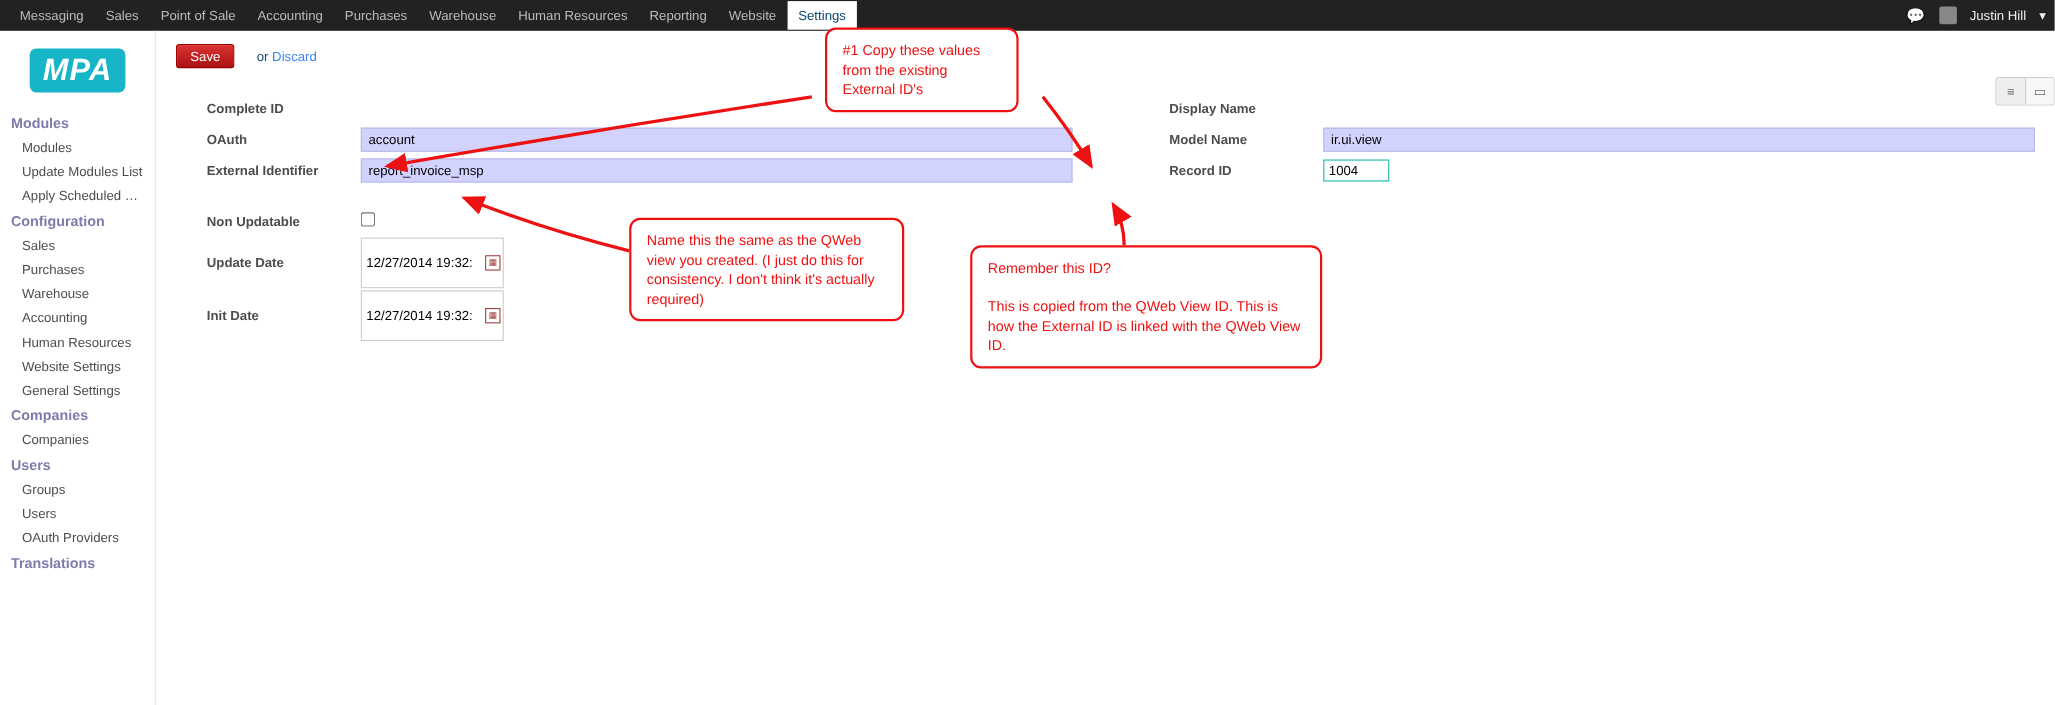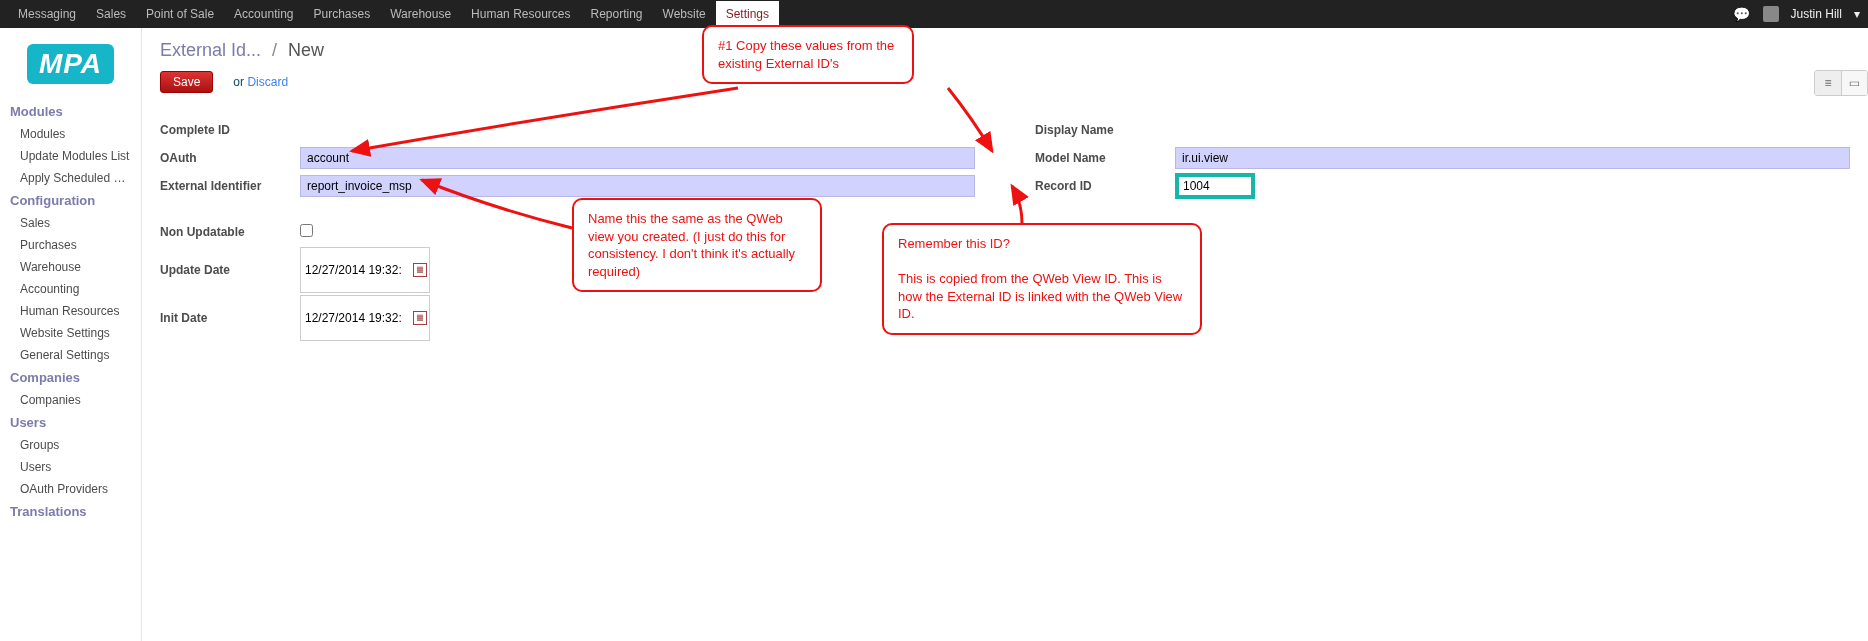--- a/index.html
+++ b/index.html
@@ -2,21 +2,21 @@
 <html><head>
 <meta charset="utf-8">
 <style>
 * { box-sizing: border-box; margin: 0; padding: 0; }
 body { font-family: "Lucida Grande", Helvetica, Arial, sans-serif; font-size: 13px; background: #fff; color: #4c4c4c; width: 1868px; height: 641px; overflow: hidden; position: relative; }
 
 
 .topbar { background: #222; height: 28px; display: flex; align-items: center; padding: 0 8px; color: #ccc; justify-content: space-between; }
 .topnav { display: flex; gap: 0; }
 .topnav a { color: #bbb; text-decoration: none; padding: 6px 10px; font-size: 12px; cursor: pointer; }
-.topnav a.active { background: #fff; color: #7f1d1d; }
+.topnav a.active { background: #fff; color: #0c4a6e; }
 .topright { display: flex; align-items: center; gap: 12px; color: #eee; font-size: 12px; }
 .topright .chat-icon { font-size: 14px; }
 .avatar { width: 16px; height: 16px; background: #888; display: inline-block; border-radius: 2px; }
 
 
 .wrap { display: flex; height: calc(641px - 28px); }
 .sidebar { width: 142px; border-right: 1px solid #e5e5e5; padding: 8px 0 0 0; }
 .logo { text-align: center; padding: 8px 10px 16px; }
 .logo-box { background: #17b5c8; color: #fff; font-weight: bold; font-style: italic; font-size: 28px; padding: 4px 12px; border-radius: 6px; display: inline-block; letter-spacing: 1px; position: relative; }
 
@@ -34,25 +34,25 @@
 .discard .or { color: #0c4a6e; }
 .discard a { cursor: pointer; text-decoration: none; color: #3b82f6; }
 
 .view-switch { position: absolute; right: 0; top: 42px; display: flex; border: 1px solid #ccc; border-radius: 3px; overflow: hidden; }
 .view-switch button { background: #f7f7f7; border: none; border-left: 1px solid #ccc; width: 26px; height: 24px; cursor: pointer; font-size: 12px; color: #666; }
 .view-switch button:first-child { border-left: none; }
 .view-switch button.active { background: #eee; }
 
 .form-sheet { display: flex; gap: 60px; padding-top: 6px; }
 .form-col { flex: 1; }
-.form-row { display: flex; align-items: center; min-height: 26px; margin-bottom: 2px; }
+.form-row { display: flex; align-items: center; min-height: 26px; margin-bottom: 2px; margin-left: 28px; }
 .form-label { width: 140px; color: #4c4c4c; font-size: 12px; font-weight: bold; }
 .form-field { flex: 1; }
 input[type=text].hl { background: #d2d2ff; border: 1px solid #b8b8e8; padding: 3px 6px; font-size: 12px; width: 100%; }
-input[type=text].plain { border: 4px solid #14b8a6; padding: 2px 4px; font-size: 12px; width: 80px; }
+input[type=text].plain { border: 1px solid #14b8a6; padding: 2px 4px; font-size: 12px; width: 60px; }
 .date-field { display: inline-flex; align-items: center; border: 1px solid #ccc; padding: 14px 2px; font-size: 12px; }
 .date-field input { border: none; font-size: 12px; width: 110px; padding: 1px 2px; }
 .date-field .cal { width: 14px; height: 14px; border: 1px solid #a0403f; background: #fff; display: inline-block; font-size: 8px; text-align: center; line-height: 12px; color: #a0403f; cursor: pointer; }
 
 .form-gap { height: 18px; }
 
 
 .anno { position: absolute; border: 2px solid #e11; border-radius: 10px; background: #fff; padding: 10px 14px; color: #e11; font-size: 13px; line-height: 1.35; z-index: 50; font-family: Helvetica, Arial, sans-serif; }
 svg.arrows { position: absolute; top: 0; left: 0; pointer-events: none; z-index: 40; }
 </style>
@@ -102,25 +102,20 @@
         <div class="side-item">Companies</div>
         <div class="side-sec-title">Users</div>
         <div class="side-item">Groups</div>
         <div class="side-item">Users</div>
         <div class="side-item">OAuth Providers</div>
         <div class="side-sec-title">Translations</div>
       </div>
   </div>
 
   <div class="main">
-    <div class="breadcrumb">
-      <span>External Id...</span>
-      <span class="sep">/</span>
-      <span class="current">New</span>
-    </div>
 
     <div class="actionbar">
       <button class="btn-save">Save</button>
       <span class="discard">
         <span class="or">or</span>
         <a>Discard</a>
       </span>
     </div>
 
     <div class="view-switch">
@@ -176,21 +171,21 @@
           <div class="form-label">Model Name</div>
           <div class="form-field"><input type="text" class="hl" value="ir.ui.view" style=""></div>
         </div>
         <div class="form-row">
           <div class="form-label">Record ID</div>
           <div class="form-field"><input type="text" class="plain" value="1004" style=""></div>
         </div>
       </div>
     </div>
 
-    <div class="anno" style="left:560px; top:-3px; width:212px;">#1 Copy these values from the existing External ID's</div>
+    <div class="anno" style="left:608px; top:-3px; width:176px;">#1 Copy these values from the existing External ID's</div>
     <div class="anno" style="left:430px; top:170px; width:250px;">Name this the same as the QWeb view you created. (I just do this for consistency. I don't think it's actually required)</div>
     <div class="anno" style="left:740px; top:195px; width:320px; white-space:pre-line;">Remember this ID?
 
 This is copied from the QWeb View ID. This is how the External ID is linked with the QWeb View ID.</div>
 
     <svg class="arrows" width="1680" height="600">
       <defs>
         <marker id="ah" markerWidth="10" markerHeight="10" refX="6" refY="3" orient="auto">
           <path d="M0,0 L7,3 L0,6 Z" fill="#e11"></path>
         </marker>

